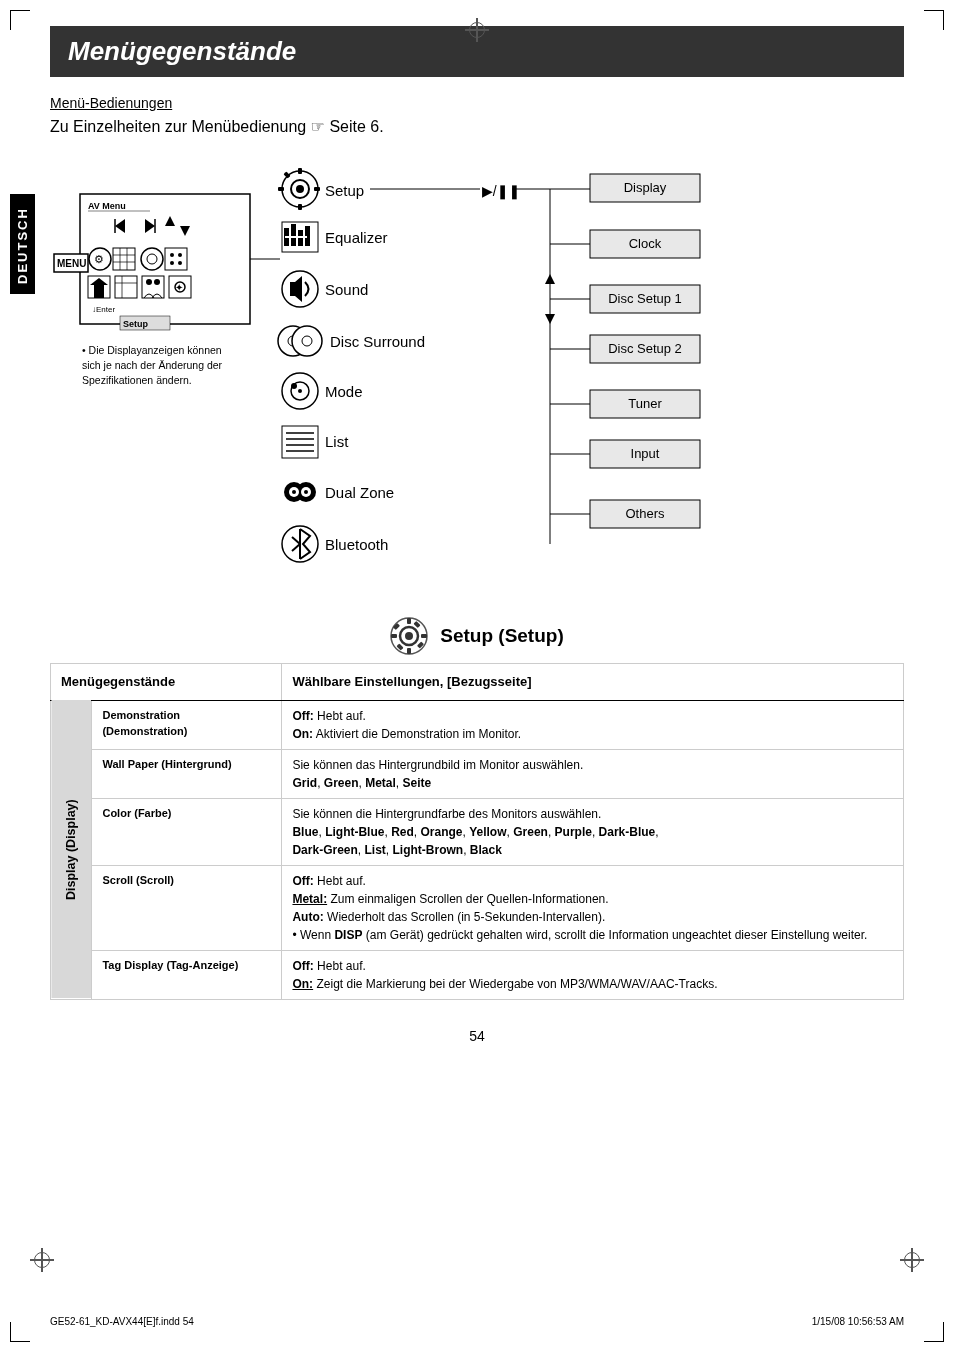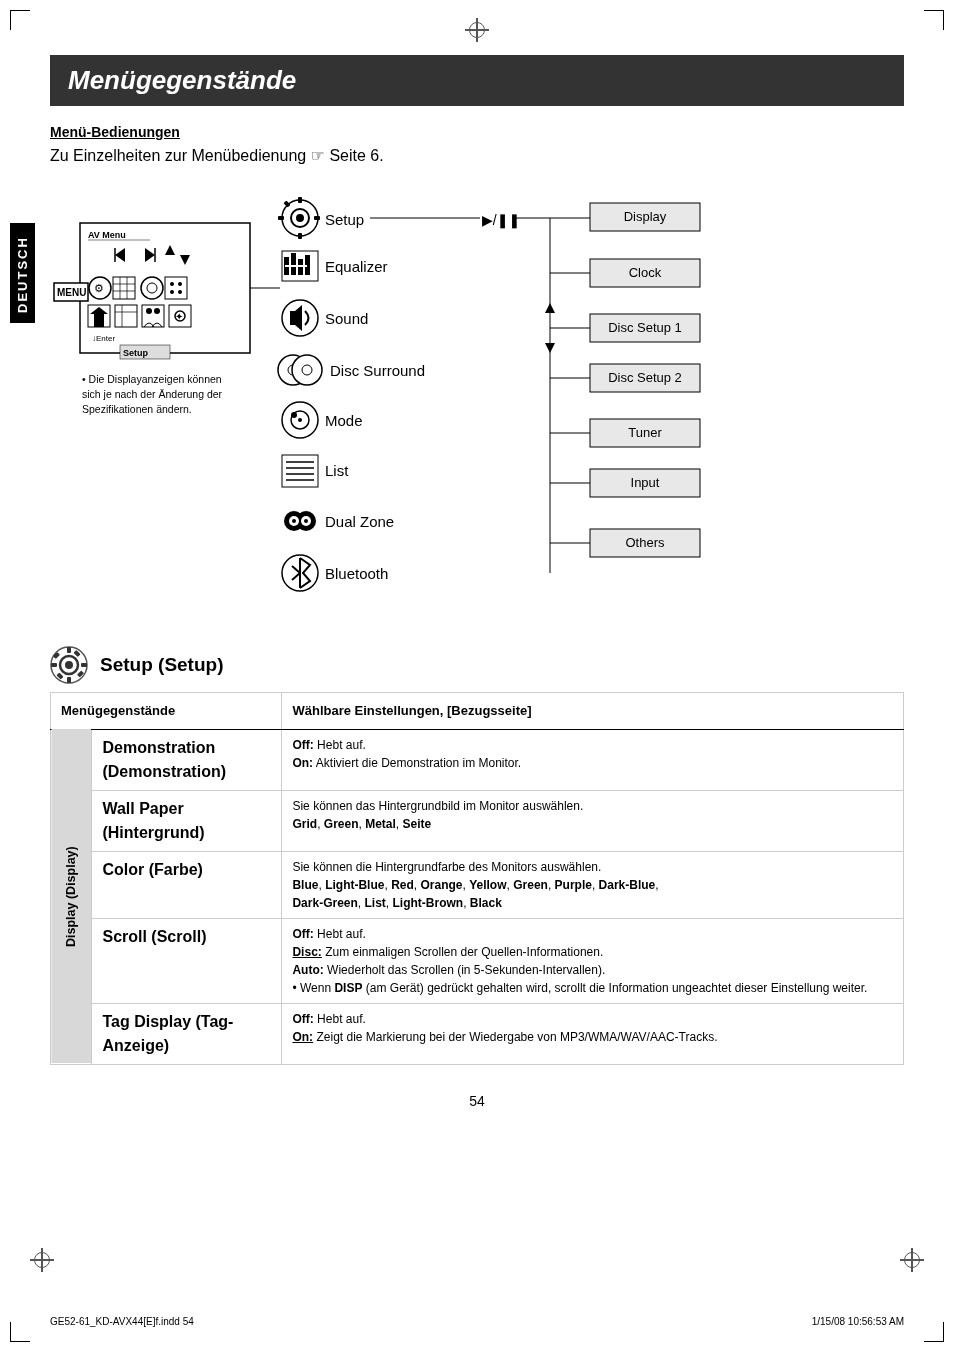--- a/index.html
+++ b/index.html
@@ -101,39 +101,39 @@
     }
     .crosshair-br .circle {
       position: absolute;
       left: 4px; top: 4px;
       width: 16px; height: 16px;
       border: 1.5px solid #555;
       border-radius: 50%;
     }
 
     .page-content {
-      padding: 55px 50px 30px 50px;
+      padding: 26px 50px 30px 50px;
     }
 
     
     .title-banner {
       background: #333;
       padding: 10px 18px;
       margin-bottom: 18px;
     }
     .title-banner h1 {
       color: #fff;
       font-size: 26px;
       font-style: italic;
       font-weight: bold;
     }
 
     .section-heading {
       font-size: 14px;
-      font-weight: bold;
+      font-weight: normal;
       text-decoration: underline;
       margin-bottom: 6px;
     }
     .section-intro {
       font-size: 16px;
       margin-bottom: 18px;
     }
 
     
     .diagram-section {
@@ -165,21 +165,21 @@
     .settings-table td {
       border: 1px solid #ccc;
       padding: 6px 10px;
       vertical-align: top;
       font-size: 12.5px;
       line-height: 1.5;
     }
     .settings-table .col-item {
       width: 190px;
       font-weight: bold;
-      font-size: 16px;
+      font-size: 11px;
     }
     .settings-table .col-value {
       font-size: 12px;
     }
 
     .table-header-row td {
       background: #fff;
       font-weight: bold;
       font-size: 13px;
       border-bottom: 1.5px solid #000;
@@ -419,21 +419,21 @@
 
         <rect x="540" y="346" width="110" height="28" fill="#e8e8e8" stroke="black" stroke-width="1"></rect>
         <text x="595" y="364" font-size="13" font-family="Arial" text-anchor="middle">Others</text>
 
       </svg>
 
       
     </div>
   </div>
 
-  <div style="display:flex; align-items:center; gap:12px; margin-top:15px; margin-bottom:8px;">
+  <div style="display:flex; align-items:center; gap:12px; margin-top:15px; margin-bottom:8px;justify-content:center;">
     <svg width="38" height="38" viewBox="0 0 38 38">
       <circle cx="19" cy="19" r="18" fill="none" stroke="#555" stroke-width="1.5"></circle>
       <circle cx="19" cy="19" r="9" fill="none" stroke="#333" stroke-width="2.5"></circle>
       <circle cx="19" cy="19" r="4" fill="#333"></circle>
       <rect x="17" y="1" width="4" height="6" fill="#333" rx="1"></rect>
       <rect x="17" y="31" width="4" height="6" fill="#333" rx="1"></rect>
       <rect x="1" y="17" width="6" height="4" fill="#333" rx="1"></rect>
       <rect x="31" y="17" width="6" height="4" fill="#333" rx="1"></rect>
       <rect x="4.5" y="6.5" width="4" height="6" fill="#333" rx="1" transform="rotate(45 6.5 9.5)"></rect>
       <rect x="28.5" y="25" width="4" height="6" fill="#333" rx="1" transform="rotate(45 30.5 28)"></rect>
@@ -474,21 +474,21 @@
           Sie können die Hintergrundfarbe des Monitors auswählen.<br>
           <b>Blue</b>, <b>Light-Blue</b>, <b>Red</b>, <b>Orange</b>, <b>Yellow</b>, <b>Green</b>, <b>Purple</b>, <b>Dark-Blue</b>,<br>
           <b>Dark-Green</b>, <b>List</b>, <b>Light-Brown</b>, <b>Black</b>
         </td>
       </tr>
 
       <tr>
         <td class="col-item"><b>Scroll (Scroll)</b></td>
         <td class="col-value">
           <b>Off:</b> Hebt auf.<br>
-          <u><b>Disc:</b></u> Zum einmaligen Scrollen der Quellen-Informationen.<br>
+          <u><b>Metal:</b></u> Zum einmaligen Scrollen der Quellen-Informationen.<br>
           <b>Auto:</b> Wiederholt das Scrollen (in 5-Sekunden-Intervallen).<br>
           • Wenn <b>DISP</b> (am Gerät) gedrückt gehalten wird, scrollt die Information ungeachtet dieser Einstellung weiter.
         </td>
       </tr>
 
       <tr>
         <td class="col-item"><b>Tag Display (Tag-Anzeige)</b></td>
         <td class="col-value">
           <b>Off:</b> Hebt auf.<br>
           <u><b>On:</b></u> Zeigt die Markierung bei der Wiedergabe von MP3/WMA/WAV/AAC-Tracks.

